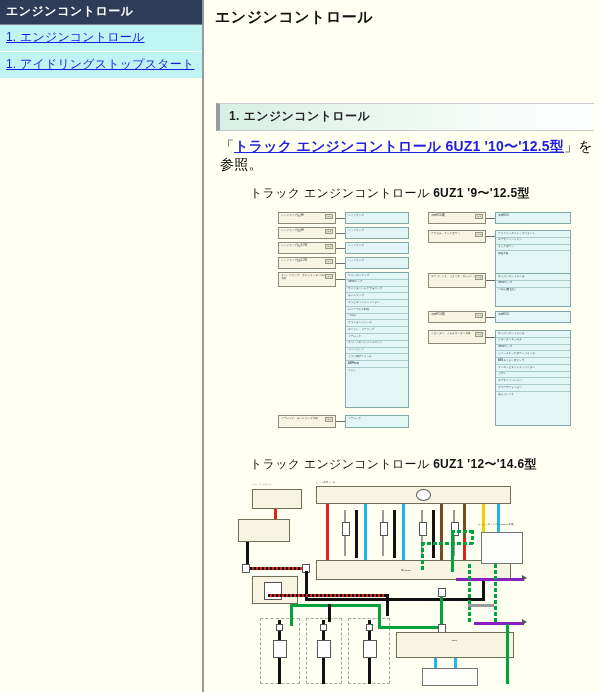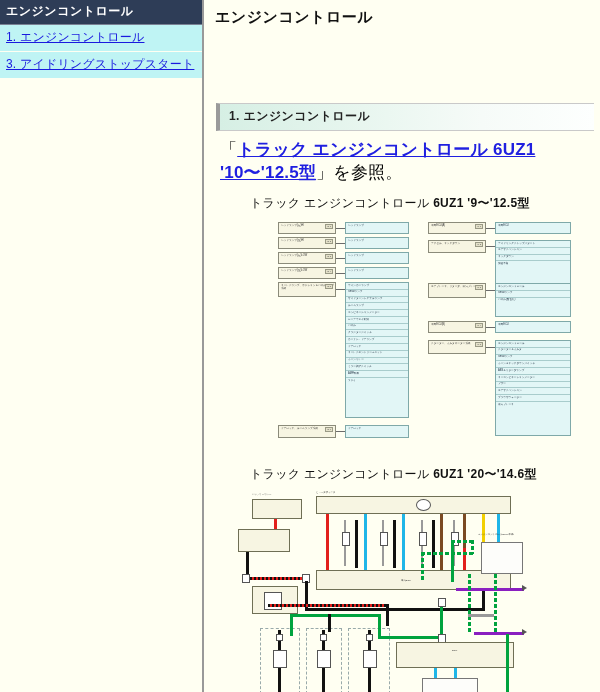--- a/index.html
+++ b/index.html
@@ -42,21 +42,21 @@
   }
   .sect-wrap{padding:0 6px 0 12px;margin-top:76px;}
   .sect-head{
     border-left:4px solid #9a9a9a;
     border-top:1px solid #c9c9c9;
     border-bottom:1px solid #c9c9c9;
     background:linear-gradient(to right,#d6efe4 0%,#e8f6ef 38%,#f6fbf8 70%,#fdfffe 100%);
     font-size:12px;font-weight:bold;color:#222;
     padding:4px 0 5px 9px;letter-spacing:.4px;
   }
-  .ref-line{font-size:17px;padding:7px 0 0 4px;letter-spacing:.2px;}
+  .ref-line{font-size:14px;padding:7px 0 0 4px;letter-spacing:.2px;}
   .ref-line a{color:#2020e0;text-decoration:underline;font-weight:bold;}
   .ref-line .q{color:#000;font-weight:normal;}
   .ref-line .tail{color:#000;font-weight:normal;}
   .fig-cap{
     font-size:12px;font-weight:bold;color:#111;
     padding:11px 0 0 34px;letter-spacing:.3px;
   }
   .fig-cap .thin{font-weight:normal;}
 
   
@@ -130,21 +130,21 @@
 
 <div class="page">
 
   <div class="sidebar">
     <div class="sb-header">エンジンコントロール</div>
 
     <div class="sb-item">
       <a href="#">1. エンジンコントロール</a>
     </div>
     <div class="sb-item">
-      <a href="#">3. アイドリングストップスタート</a>
+      <a href="#">1. アイドリングストップスタート</a>
     </div>
 
     <div class="sb-rest"></div>
   </div>
 
   <div class="main">
 
     <div class="main-title">エンジンコントロール</div>
 
     <div class="sect-wrap">
@@ -267,21 +267,21 @@
 
         <div class="bd-line" style="left:270px;top:8px;width:9px;"></div>
         <div class="bd-line" style="left:270px;top:26px;width:9px;"></div>
         <div class="bd-line" style="left:270px;top:70px;width:9px;"></div>
         <div class="bd-line" style="left:270px;top:107px;width:9px;"></div>
         <div class="bd-line" style="left:270px;top:127px;width:9px;"></div>
       </div>
 
 
       <div class="fig-cap">
-        <span class="thin">トラック エンジンコントロール </span><span>6UZ1 '20〜'14.6型</span>
+        <span class="thin">トラック エンジンコントロール </span><span>6UZ1 '12〜'14.6型</span>
       </div>
 
       <div class="fig2">
 
         <div class="w w-blk" style="left:36px;top:7px;width:50px;height:20px;"></div>
         <div class="tlab" style="left:36px;top:2px;">バッテリーリレー</div>
 
         <div class="w w-blk" style="left:22px;top:37px;width:52px;height:23px;"></div>
 
         <div class="w w-blk" style="left:100px;top:4px;width:195px;height:18px;"></div>

